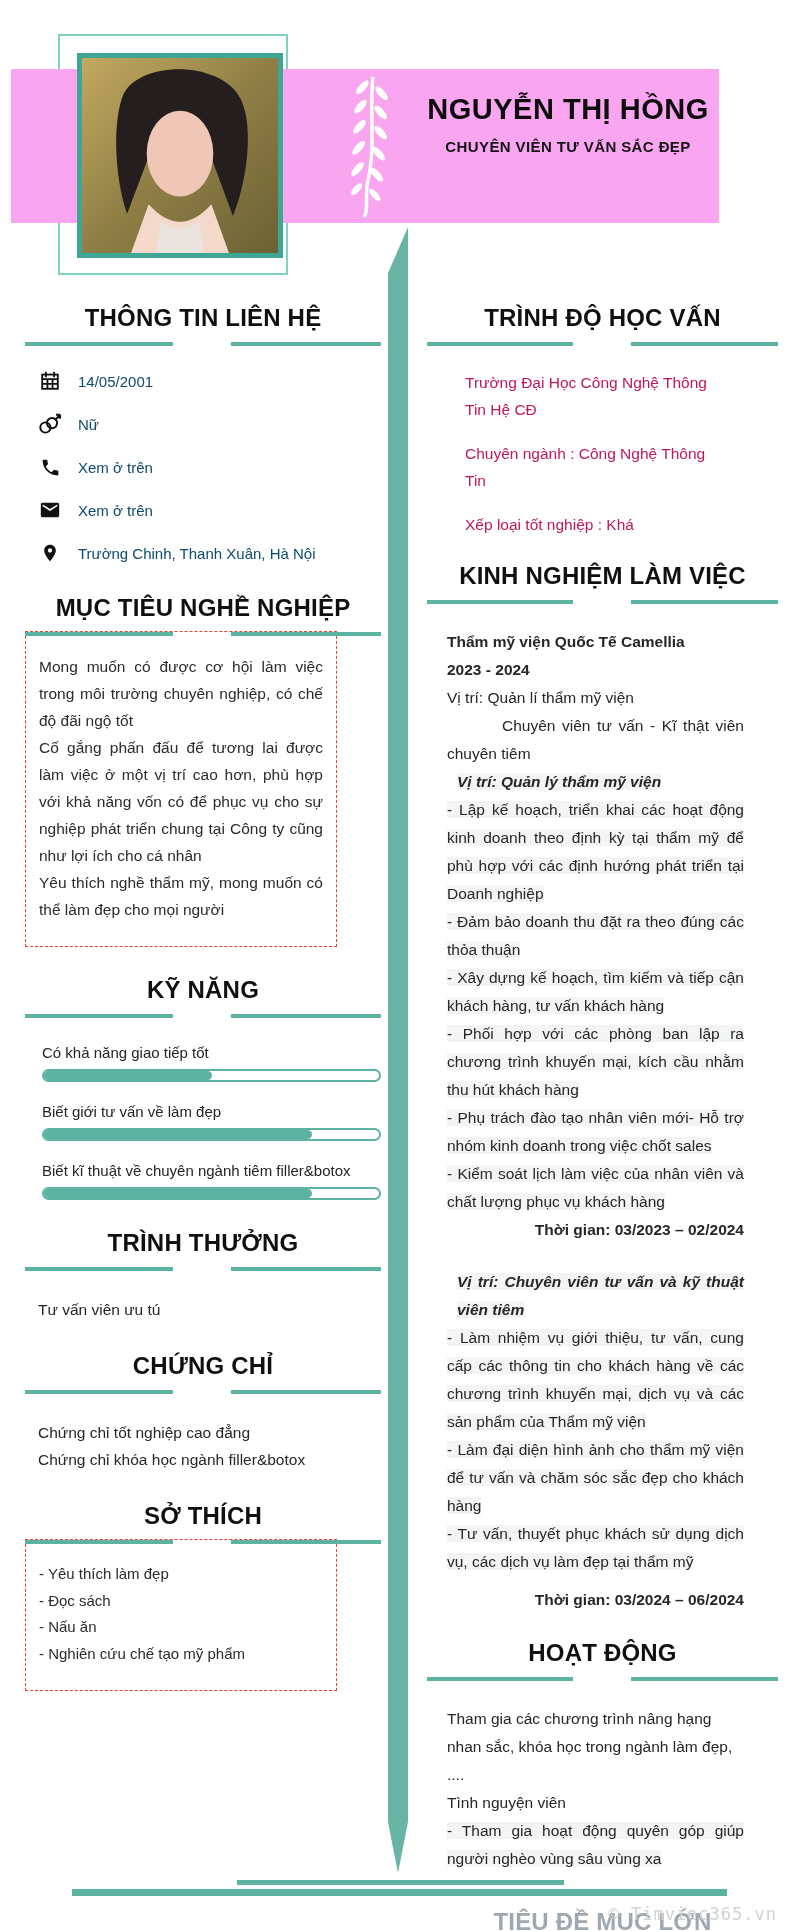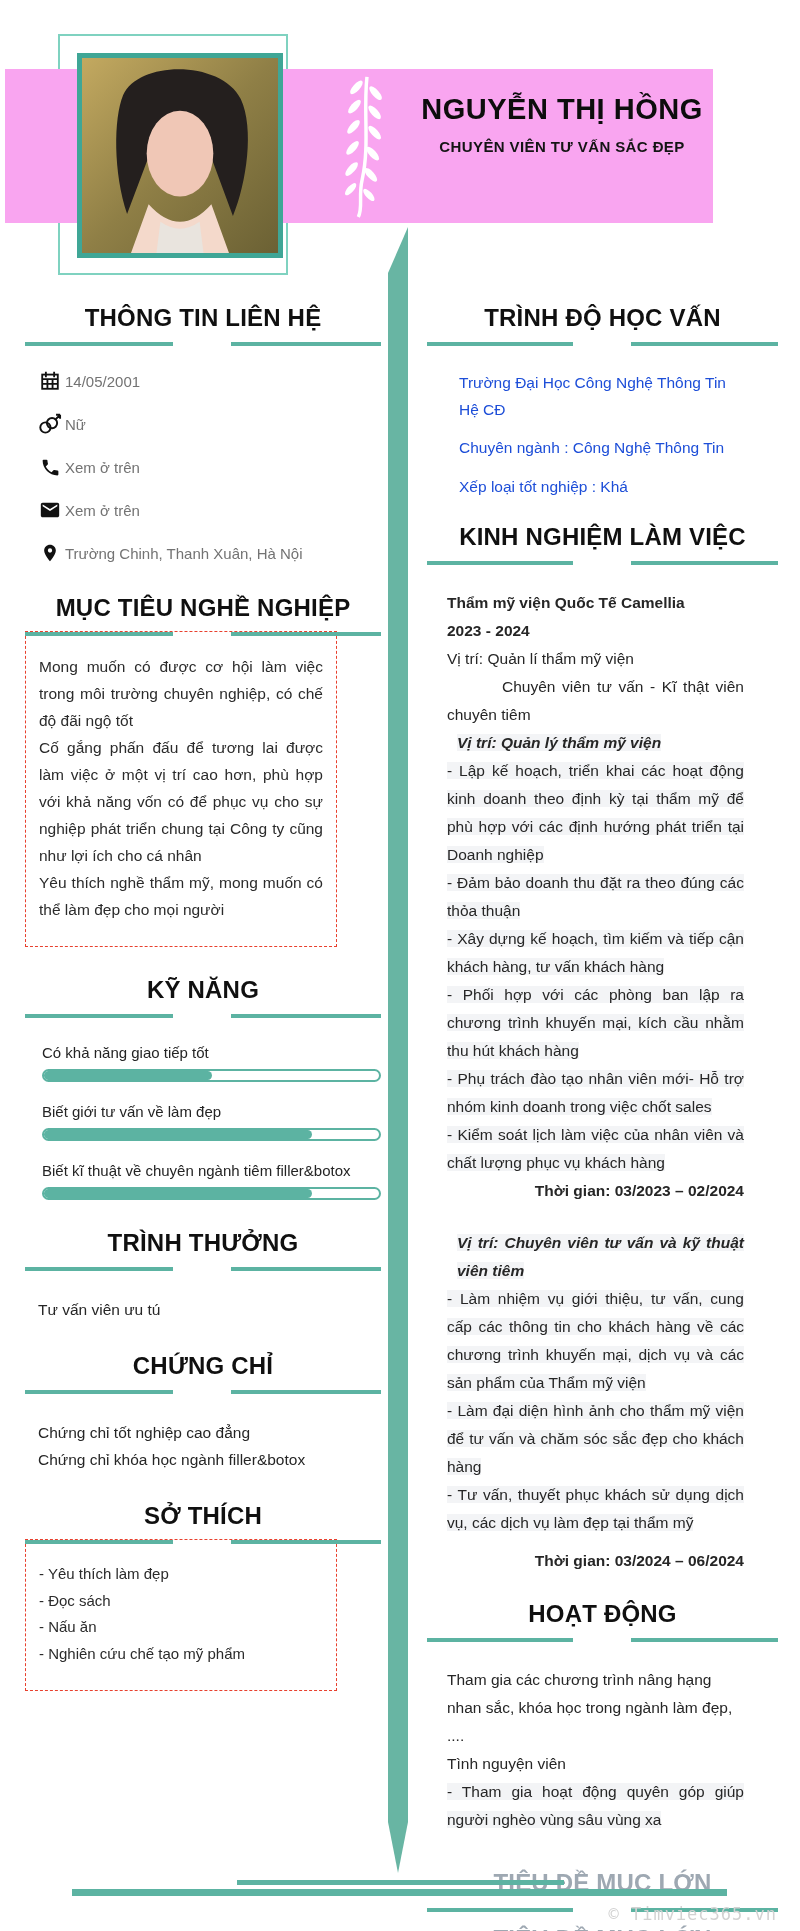--- a/index.html
+++ b/index.html
@@ -14,21 +14,21 @@
     --body:#2e2e2e;
   }
   *{box-sizing:border-box;}
   html,body{margin:0;padding:0;background:#fff;}
   .page{position:relative;width:800px;height:1931px;background:#fff;overflow:hidden;
         font-family:"Liberation Sans", sans-serif;color:var(--body);}
 
   
   .photo-outline{position:absolute;left:58px;top:34px;width:230px;height:241px;
                  border:2px solid var(--teal-frame);}
-  .banner{position:absolute;left:5px;top:69px;width:708px;height:154px;background:var(--pink);}
+  .banner{position:absolute;left:11px;top:69px;width:708px;height:154px;background:var(--pink);}
   .branch{position:absolute;top:5px;width:46px;height:144px;}
   .branch-left{left:338px;}
   .branch-right{left:726px;transform:scaleX(-1);}
   .name-block{position:absolute;left:392px;top:0;width:330px;height:154px;text-align:center;}
   .name{margin-top:22px;font-size:29px;font-weight:bold;color:#0d0d0d;line-height:36px;letter-spacing:.5px;}
   .job-title{margin-top:11px;font-size:15px;font-weight:bold;color:#141414;letter-spacing:.4px;}
   .photo{position:absolute;left:77px;top:53px;width:206px;height:205px;
          border:5px solid var(--teal-photo);overflow:hidden;background:#8a7b43;}
   .photo svg{display:block;width:100%;height:100%;}
 
@@ -47,41 +47,41 @@
   .rule .s1{width:41.5%;background:var(--teal);}
   .rule .gp{width:16.5%;}
   .rule .s2{flex:1;background:var(--teal);}
   .section{margin-top:30px;}
   .section.first{margin-top:0;}
 
   
   .contact-list{margin-top:23px;padding-left:13px;}
   .citem{display:flex;align-items:center;margin-bottom:19px;height:24px;}
   .cicon{width:24px;height:24px;flex:0 0 24px;display:flex;align-items:center;justify-content:center;}
-  .ctext{margin-left:3px;font-size:15px;color:#737373;}
+  .ctext{margin-left:16px;font-size:15px;color:#0c4a6e;}
 
   
   .dashed-box{border:1px dashed var(--red);width:312px;margin-top:-5px;padding:21px 13px 23px 13px;}
   .obj-text p{margin:0;font-size:15.5px;line-height:27px;text-align:justify;color:#2b2b2b;}
   .hobby-list p{margin:0;font-size:15px;line-height:26.5px;color:#2b2b2b;}
 
   
   .skill-list{margin-top:26px;padding-left:17px;}
   .skill{margin-bottom:21px;}
   .slabel{font-size:15px;color:#242424;}
   .sbar{margin-top:8px;height:13px;border:2px solid var(--teal);border-radius:7px;background:#fff;}
   .sfill{height:100%;background:var(--teal);border-radius:5px;}
 
   
   .plain{margin-top:25px;padding-left:13px;}
   .plain p{margin:0;font-size:15.5px;line-height:27px;color:#262626;}
 
   
   .rtext{margin-top:24px;margin-left:20px;margin-right:34px;}
-  .rtext p{margin:12px;font-size:15.5px;line-height:26.5px;color:#1d4ed8;}
+  .rtext p{margin:18px;font-size:15.5px;line-height:26.5px;color:#be185d;}
   .xp{margin-top:24px;margin-left:20px;margin-right:34px;font-size:15.5px;color:#262626;}
   .xp p{margin:0;line-height:28px;}
   .xp .bold{font-weight:bold;}
   .jt{text-align:justify;}
   .hl{background:var(--hl);}
   .pos2{text-align:justify;text-indent:55px;}
   .role-title{font-style:italic;font-weight:bold;text-align:justify;padding-left:10px;}
   .time{font-weight:bold;text-align:right;}
   .gap24{height:24px;}
   .gap10{height:10px;}

